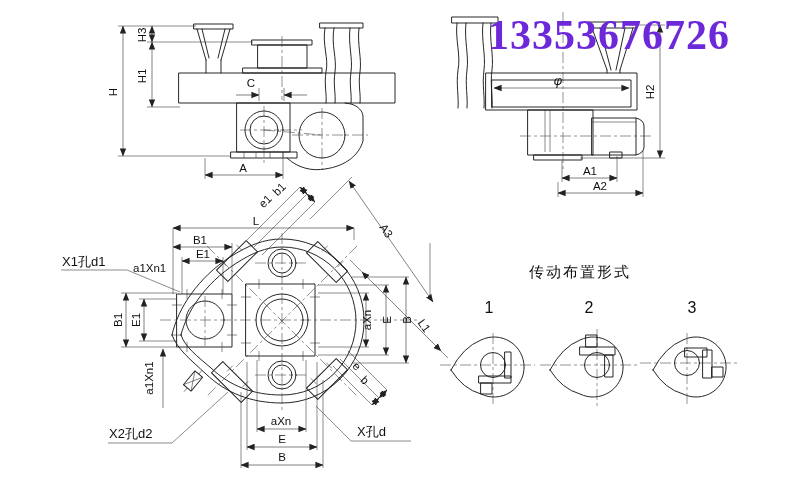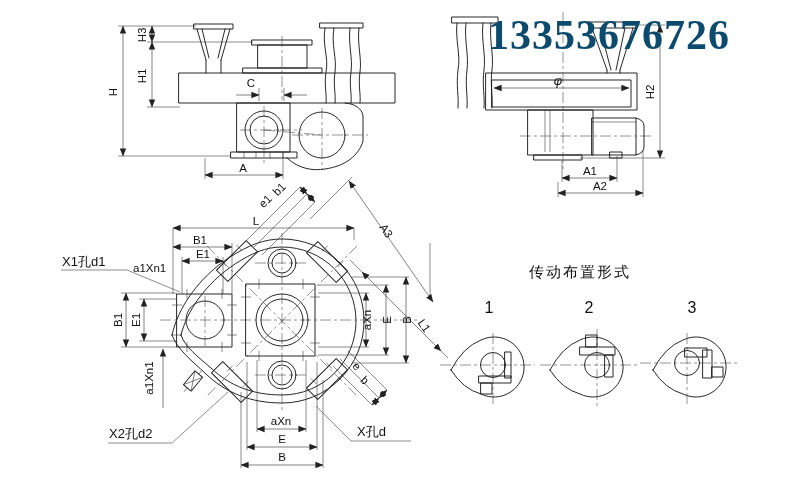--- a/index.html
+++ b/index.html
@@ -10,21 +10,21 @@
   svg .tn{fill:none;stroke:#2e2e2e;stroke-width:0.55;}
   svg .dm{fill:none;stroke:#2e2e2e;stroke-width:0.6;}
   svg .cl{fill:none;stroke:#3a3a3a;stroke-width:0.55;stroke-dasharray:11 3 3 3;}
   svg text{font-family:"Liberation Sans",sans-serif;fill:#101010;font-size:11.5px;}
   svg text.cn{font-size:13px;}
   svg text.ttl{font-size:15px;letter-spacing:2px;}
   svg text.num{font-size:16px;}
   svg text.phi{font-style:italic;font-size:13px;}
   .watermark{position:absolute;left:488px;top:14px;z-index:5;
              font-family:"Liberation Serif",serif;font-weight:700;font-size:42px;
-             color:#0c4a6e;letter-spacing:1px;line-height:1;white-space:nowrap;}
+             color:#6d28d9;letter-spacing:1px;line-height:1;white-space:nowrap;}
 </style>
 </head>
 <body>
 
 <div class="canvas">
 
 <svg width="800" height="486" viewBox="0 0 800 486">
   <defs>
     <marker id="ar" viewBox="0 0 10 10" refX="9.5" refY="5" markerWidth="8" markerHeight="8" markerUnits="userSpaceOnUse" orient="auto-start-reverse">
       <path d="M0,1 L10,5 L0,9 Z" fill="#222"></path>

